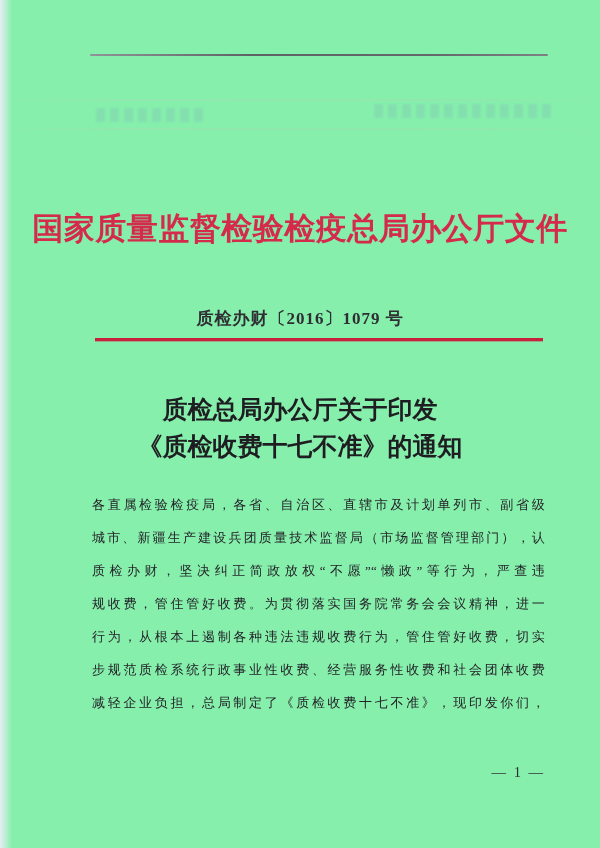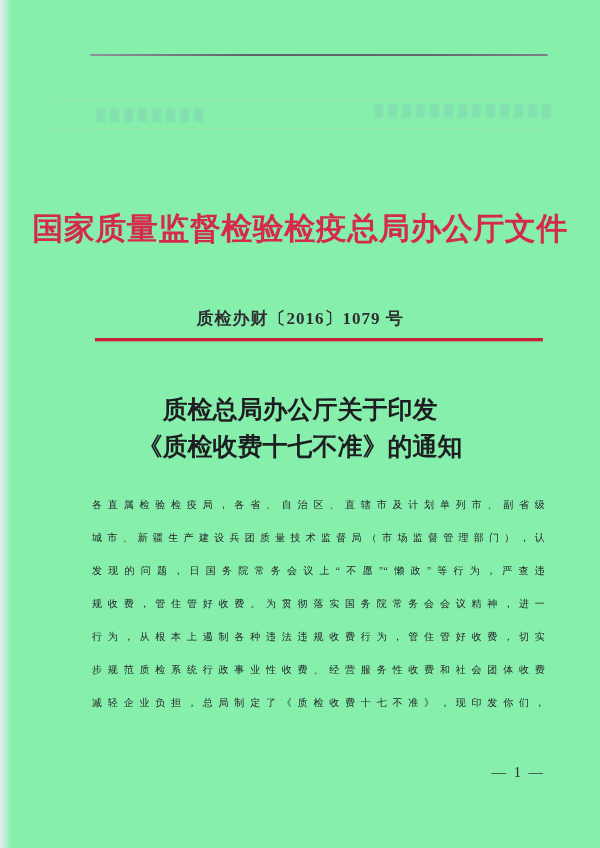--- a/index.html
+++ b/index.html
@@ -57,21 +57,21 @@
   .notice-title {
     position: absolute; top: 391px; left: 0; width: 100%;
     text-align: center;
     font-family: "DejaVu Sans", "Liberation Sans", sans-serif;
     font-weight: 700; font-size: 25px; line-height: 37px;
     color: #1e1e22;
   }
   
   .body-text {
     position: absolute; left: 92px; top: 488px; width: 453px;
-    font-size: 10px; color: #232327;
+    font-size: 13px; color: #232327;
   }
   .bline {
     height: 33px; line-height: 33px;
     text-align: justify; text-align-last: justify;
     letter-spacing: 0.2px;
   }
   .bline.no-just { text-align-last: left; }
   .bline.indent { padding-left: 33px; }
   .page-number {
     position: absolute; top: 764px; right: 55px;
@@ -97,21 +97,21 @@
   <div class="red-rule"></div>
 
   <div class="notice-title">
     <div>质检总局办公厅关于印发</div>
     <div>《质检收费十七不准》的通知</div>
   </div>
 
   <div class="body-text">
     <div class="bline">各直属检验检疫局，各省、自治区、直辖市及计划单列市、副省级</div>
     <div class="bline">城市、新疆生产建设兵团质量技术监督局（市场监督管理部门），认</div>
-    <div class="bline">发现的问题，日国务院常务会议上“不愿”“懒政”等行为，严查违</div>
+    <div class="bline">质检办财，坚决纠正简政放权“不愿”“懒政”等行为，严查违</div>
     <div class="bline">规收费，管住管好收费。为贯彻落实国务院常务会会议精神，进一</div>
     <div class="bline">行为，从根本上遏制各种违法违规收费行为，管住管好收费，切实</div>
     <div class="bline">步规范质检系统行政事业性收费、经营服务性收费和社会团体收费</div>
     <div class="bline">减轻企业负担，总局制定了《质检收费十七不准》，现印发你们，</div>
   </div>
 
   <div class="page-number">— 1 —</div>
 
 </div>
 

